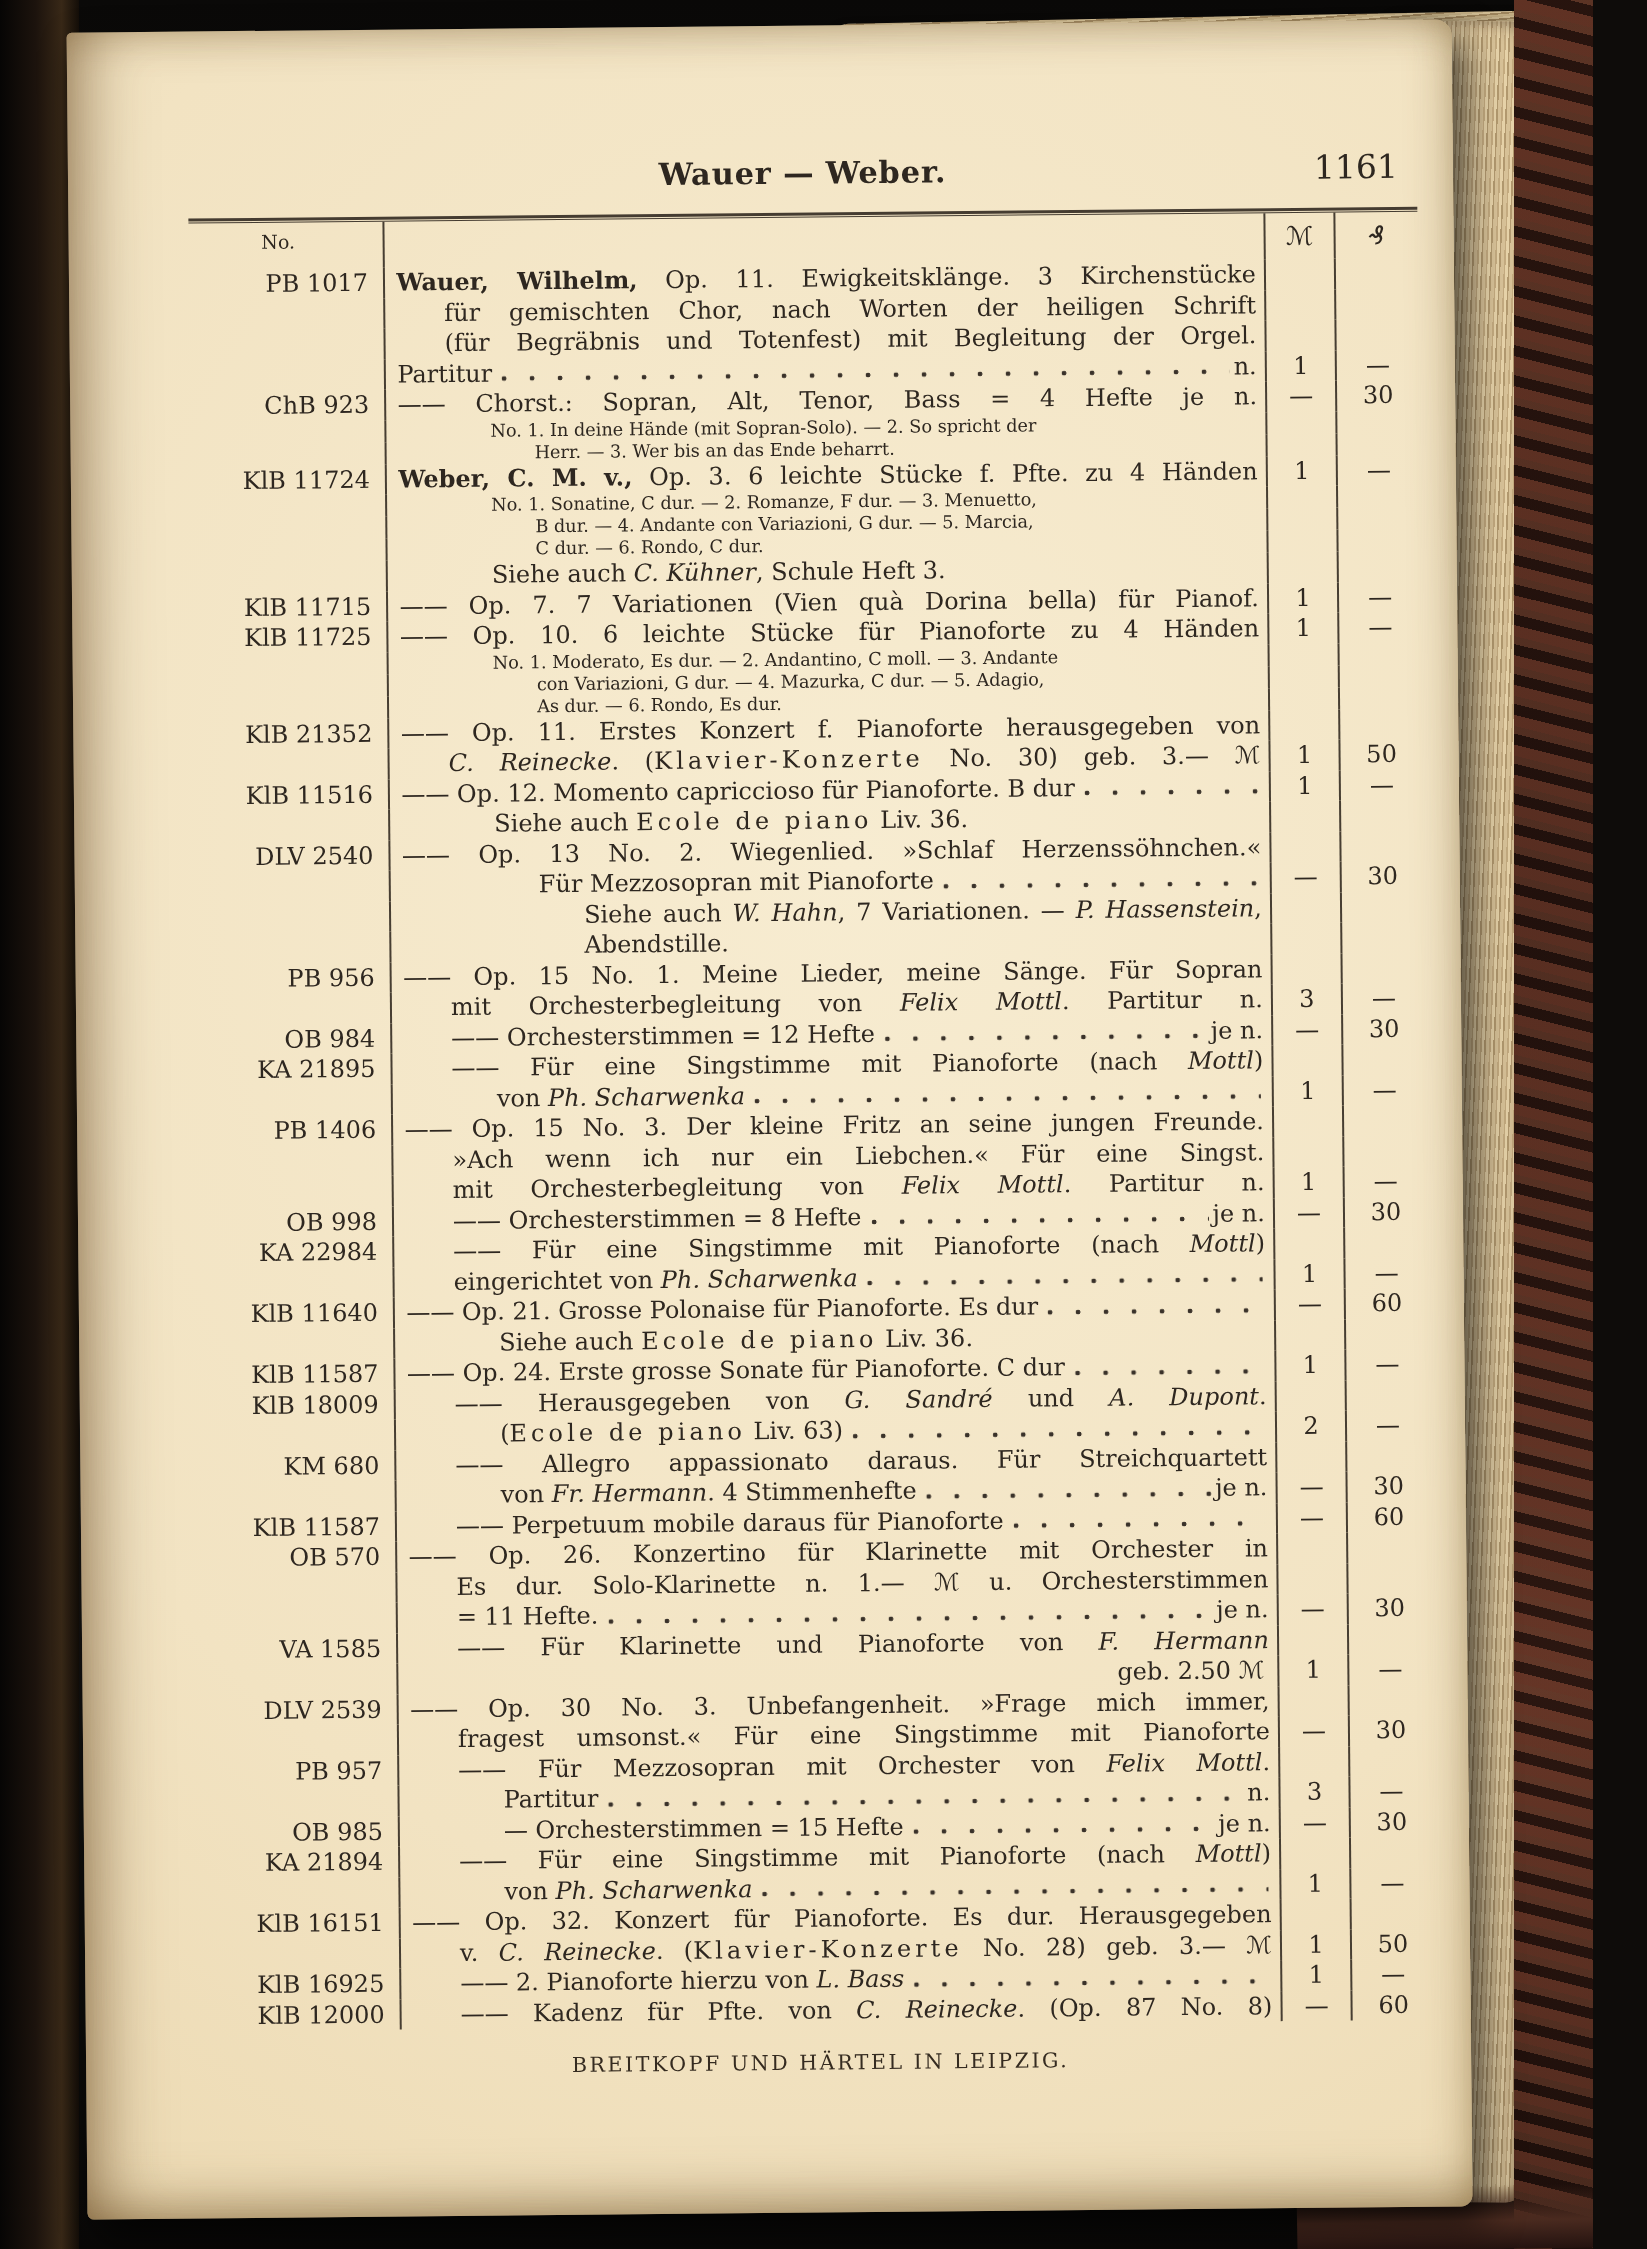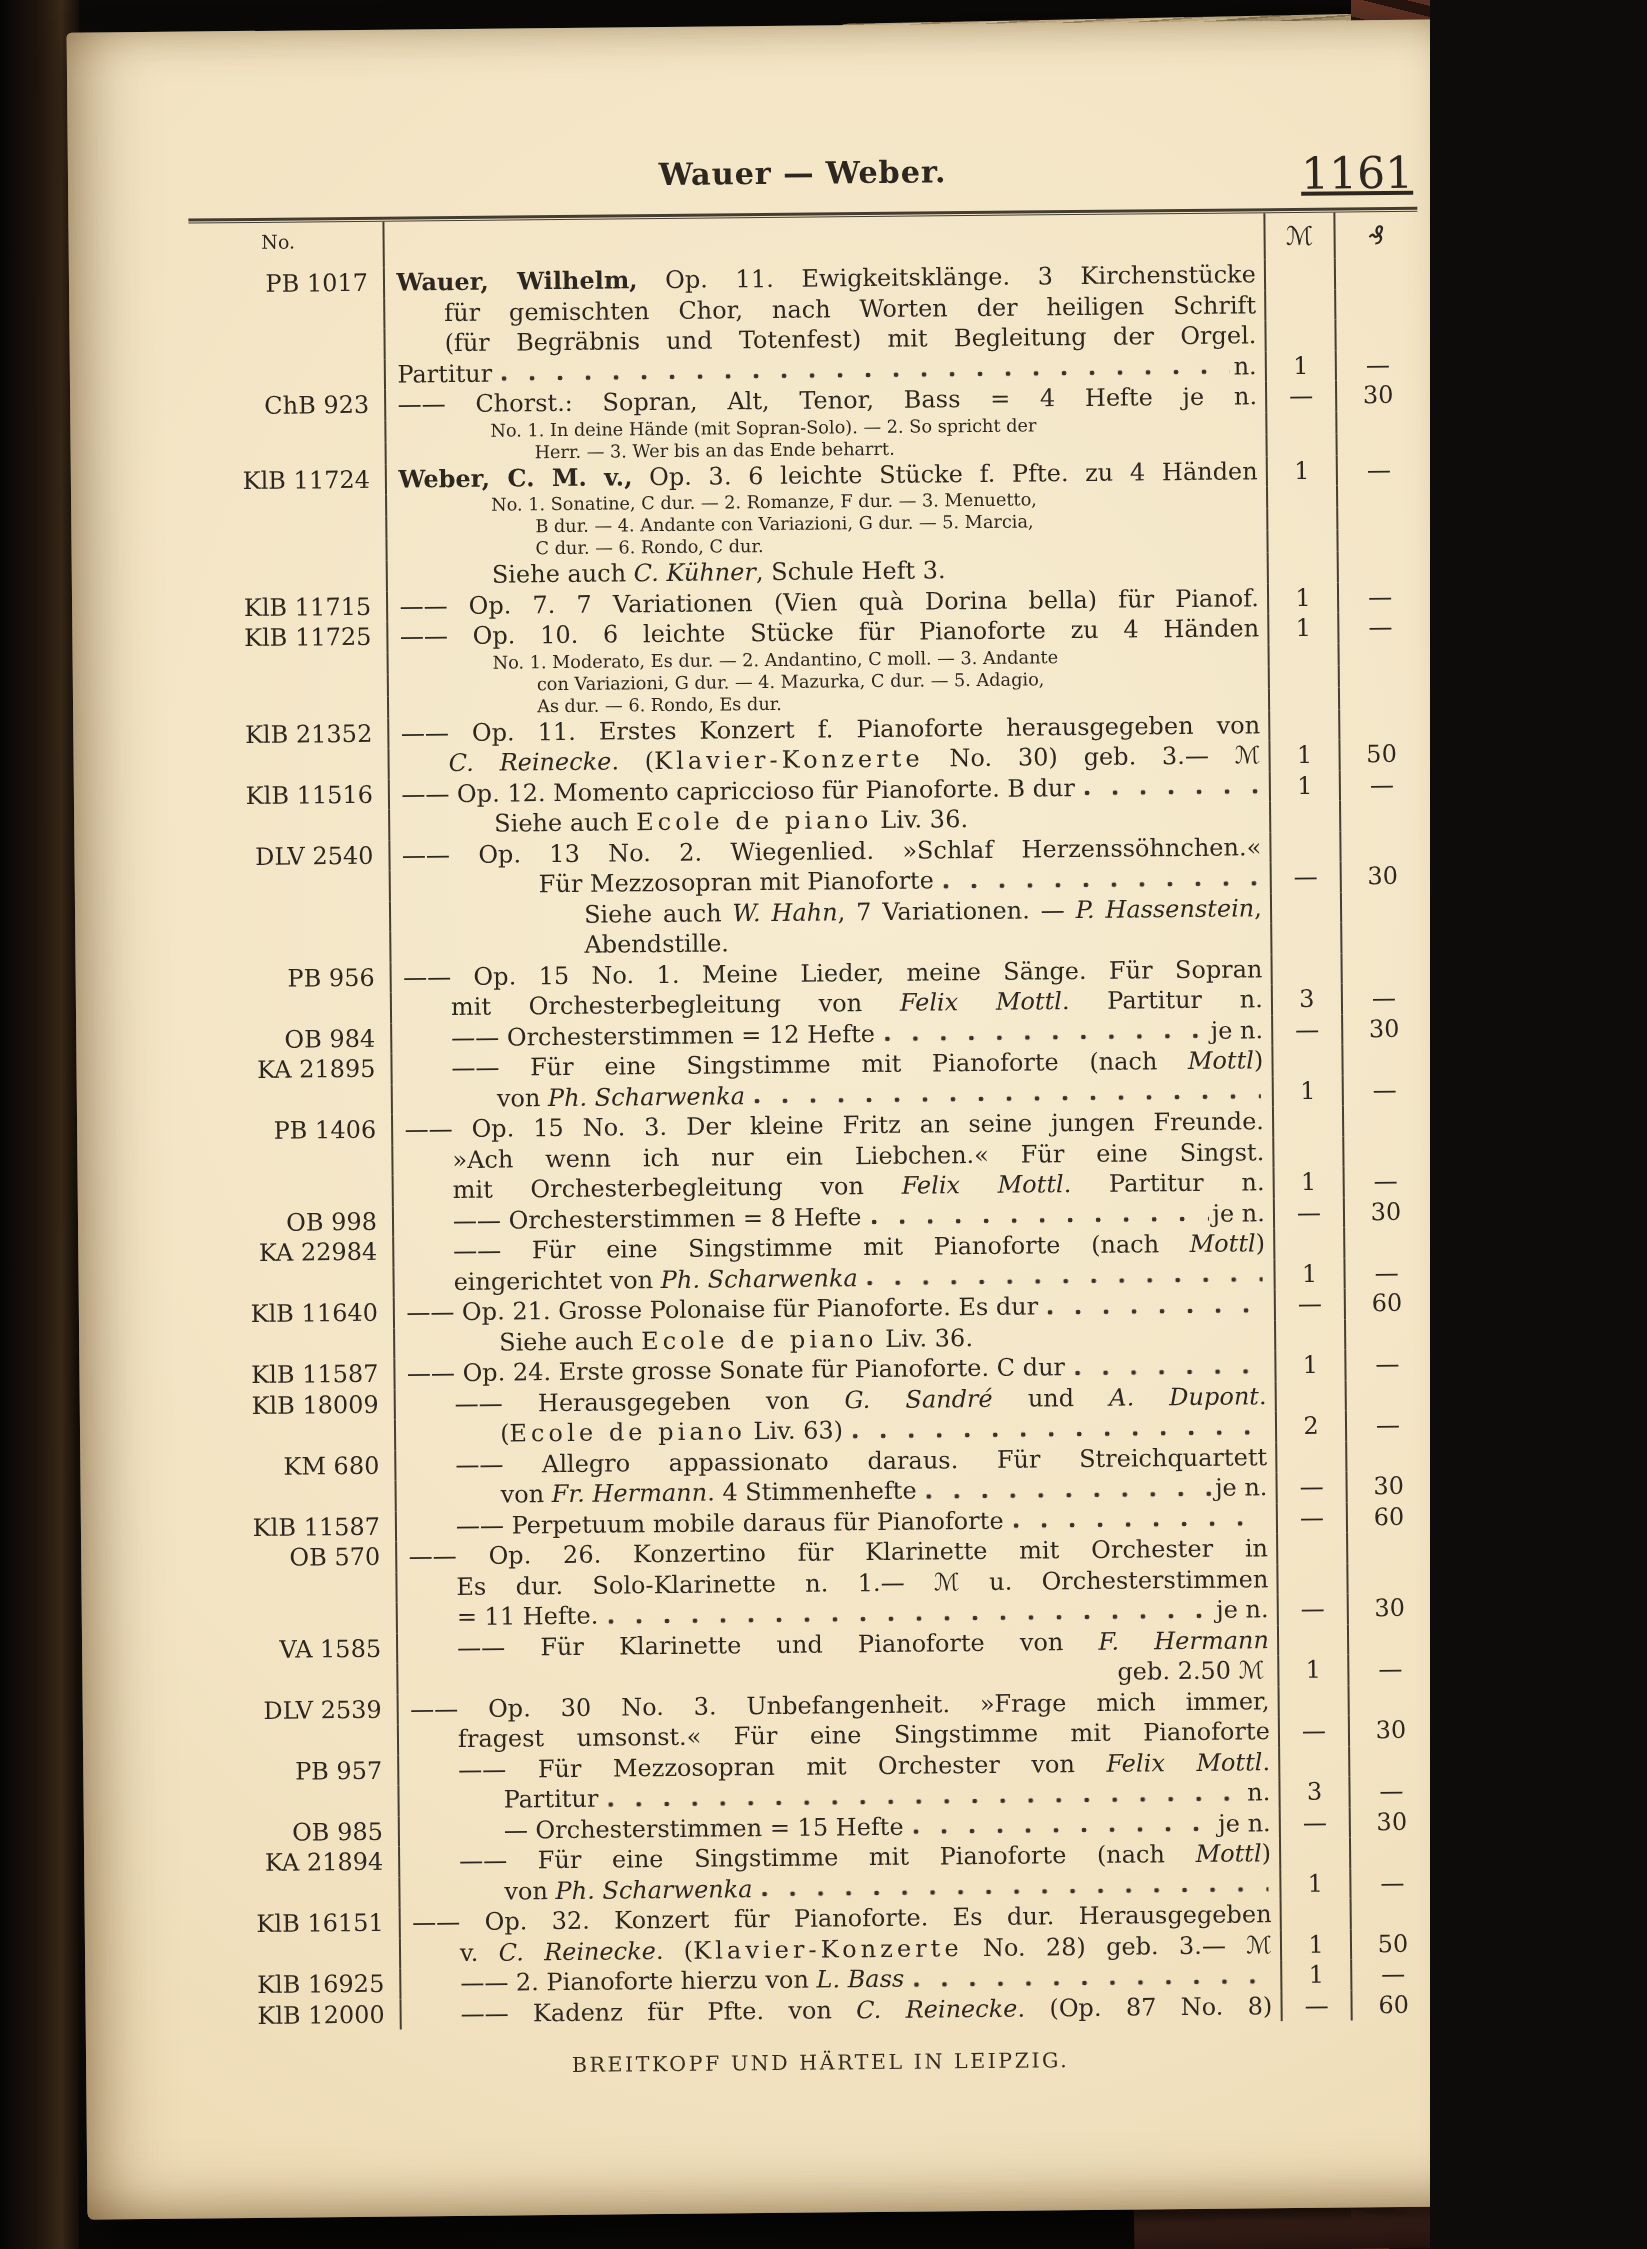--- a/index.html
+++ b/index.html
@@ -1,17 +1,17 @@
 <!DOCTYPE html>
 <html style="font-size:13px"><head>
 <meta charset="utf-8">
 <style>
   html,body{margin:0;padding:0;background:#0e0c0a;}
   body{width:1647px;height:2250px;overflow:hidden;font-family:"DejaVu Serif",serif;}
-  .scene{position:relative;width:1430px;height:2250px;overflow:hidden;
+  .scene{position:relative;width:1593px;height:2250px;overflow:hidden;
     background:linear-gradient(180deg,#0a0908 0%,#161311 28%,#141210 70%,#090807 100%);}
   
   .cover{position:absolute;top:0;right:0;width:79px;height:100%;
     background:#35201a;
     background-image:repeating-linear-gradient(14deg,rgba(125,64,45,.55) 0 10.7px,rgba(28,13,9,.65) 10.7px 21.4px,rgba(148,86,60,.35) 21.4px 29px),
       linear-gradient(180deg,#3d2118,#2a1712 40%,#48281e 75%,#1d100c);}
   .cover-bottom{position:absolute;right:0;bottom:0;width:296px;height:64px;
     background:linear-gradient(180deg,rgba(90,44,32,.0),#4a2a1f 55%,#241310);transform:rotate(-1deg);}
   
   .edges{position:absolute;top:21.4px;right:59px;width:161px;height:2181px;border-radius:25px 30px 21.4px 8.2px;
@@ -32,21 +32,21 @@
     box-shadow:
       inset 43px 0 66px -28px rgba(92,62,26,.55),
       inset -21.4px 0 49px -25px rgba(120,90,40,.45),
       inset 0 -38px 58px -31px rgba(110,80,35,.5),
       inset 0 28px 46px -31px rgba(120,90,40,.32),
       13px 16.5px 36px rgba(0,0,0,.65);}
   .content{position:absolute;inset:0;padding:122px 0 0 120px;color:#2e2720;}
   
   .phead{position:relative;width:1229px;height:53px;margin-bottom:11.5px;}
   .ptitle{position:absolute;left:0;right:0;text-align:center;top:6.6px;font-size:30.5px;font-weight:bold;letter-spacing:0.8px;}
-  .pnum{position:absolute;right:4px;top:5px;font-size:44px;text-decoration:underline;}
+  .pnum{position:absolute;right:19px;top:5px;font-size:33px;}
   
   .tbl{width:1229px;}
   .rule2{height:5.8px;border-top:3.3px solid #453c31;border-bottom:1.6px solid #453c31;box-sizing:border-box;}
   .thead,.row{display:flex;align-items:stretch;}
   .cell{box-sizing:border-box;}
   .no{width:194px;text-align:right;padding-right:15px;font-size:24px;line-height:30.5px;flex:0 0 auto;}
   .txt{width:881px;flex:0 0 auto;border-left:2.1px solid #473e32;padding:0 8.2px 0 11.5px;font-size:24px;line-height:30.5px;}
   .m{width:70px;flex:0 0 auto;border-left:2.1px solid #473e32;text-align:center;font-size:24px;line-height:30.5px;}
   .pf{width:84px;flex:0 0 auto;border-left:2.1px solid #473e32;text-align:center;font-size:24px;line-height:30.5px;}
   .thead .cell{height:46px;display:flex;align-items:center;justify-content:center;}

